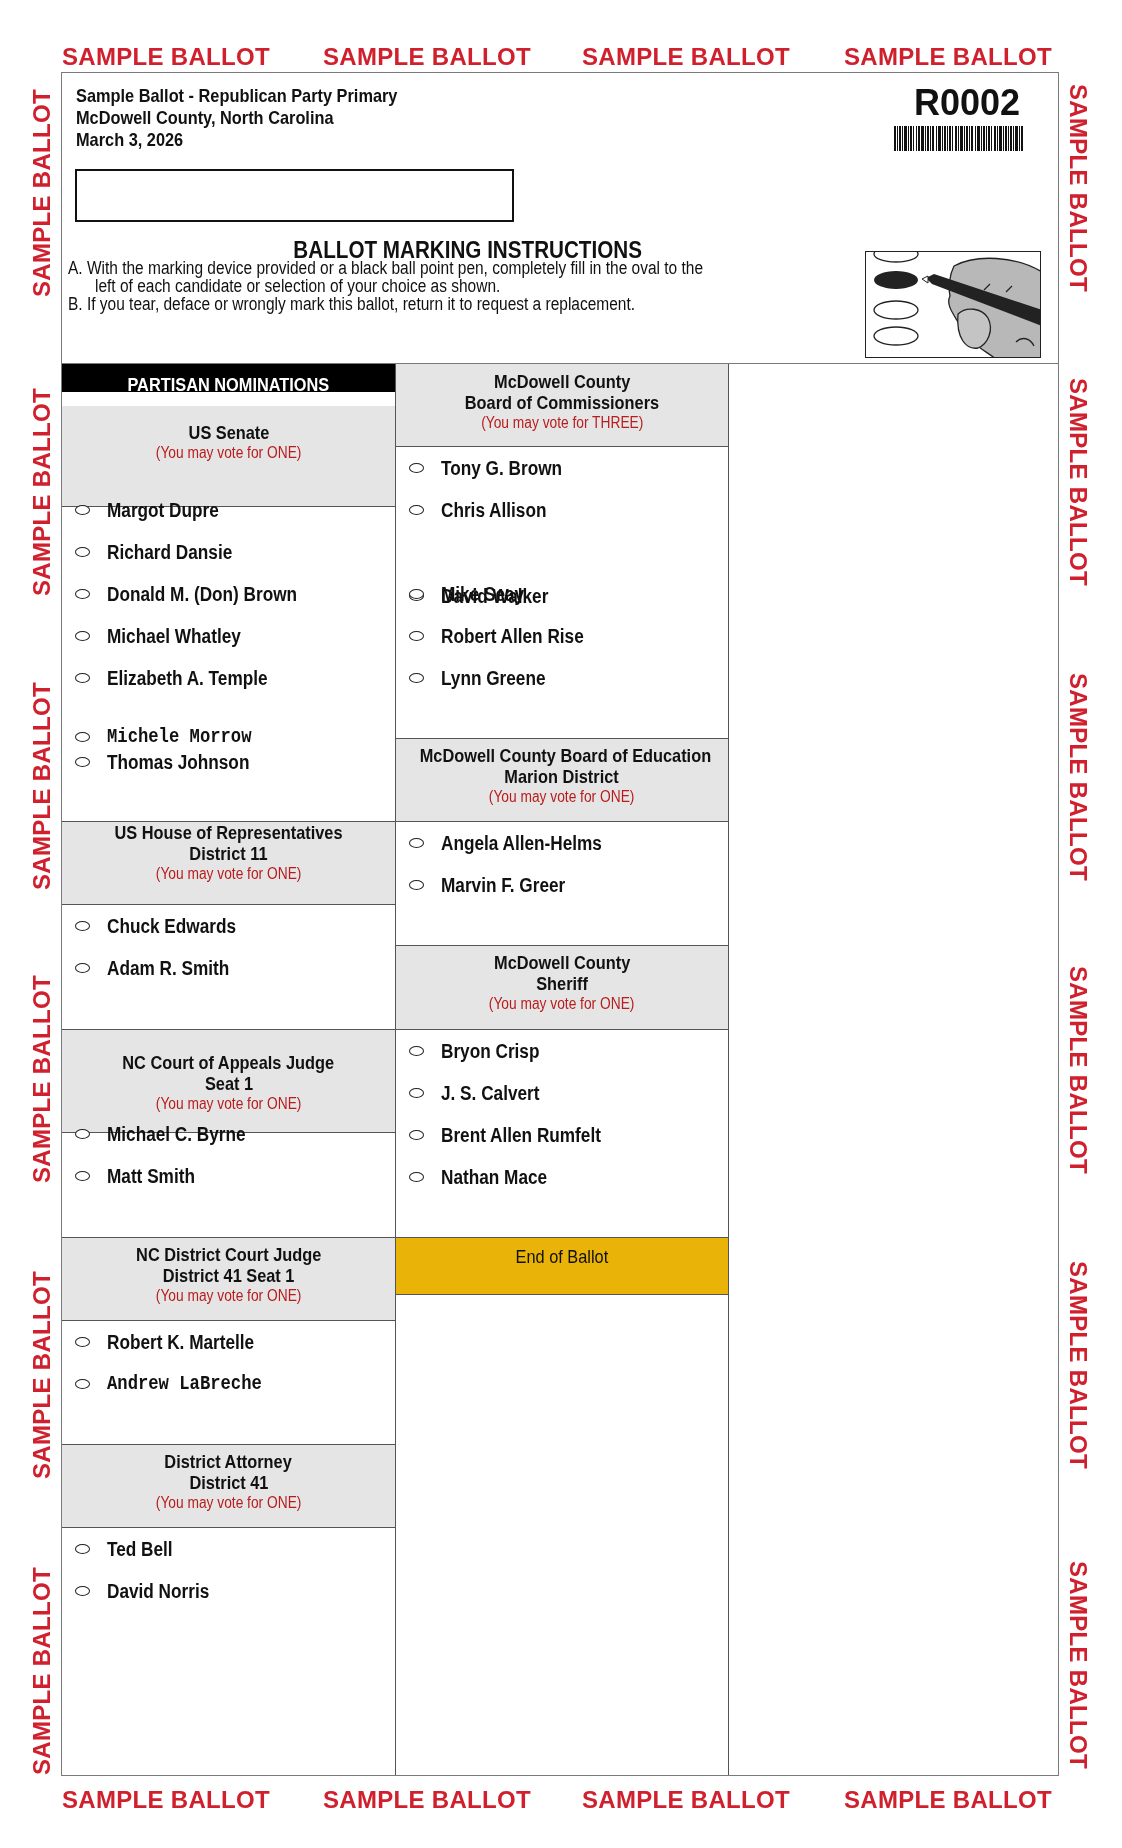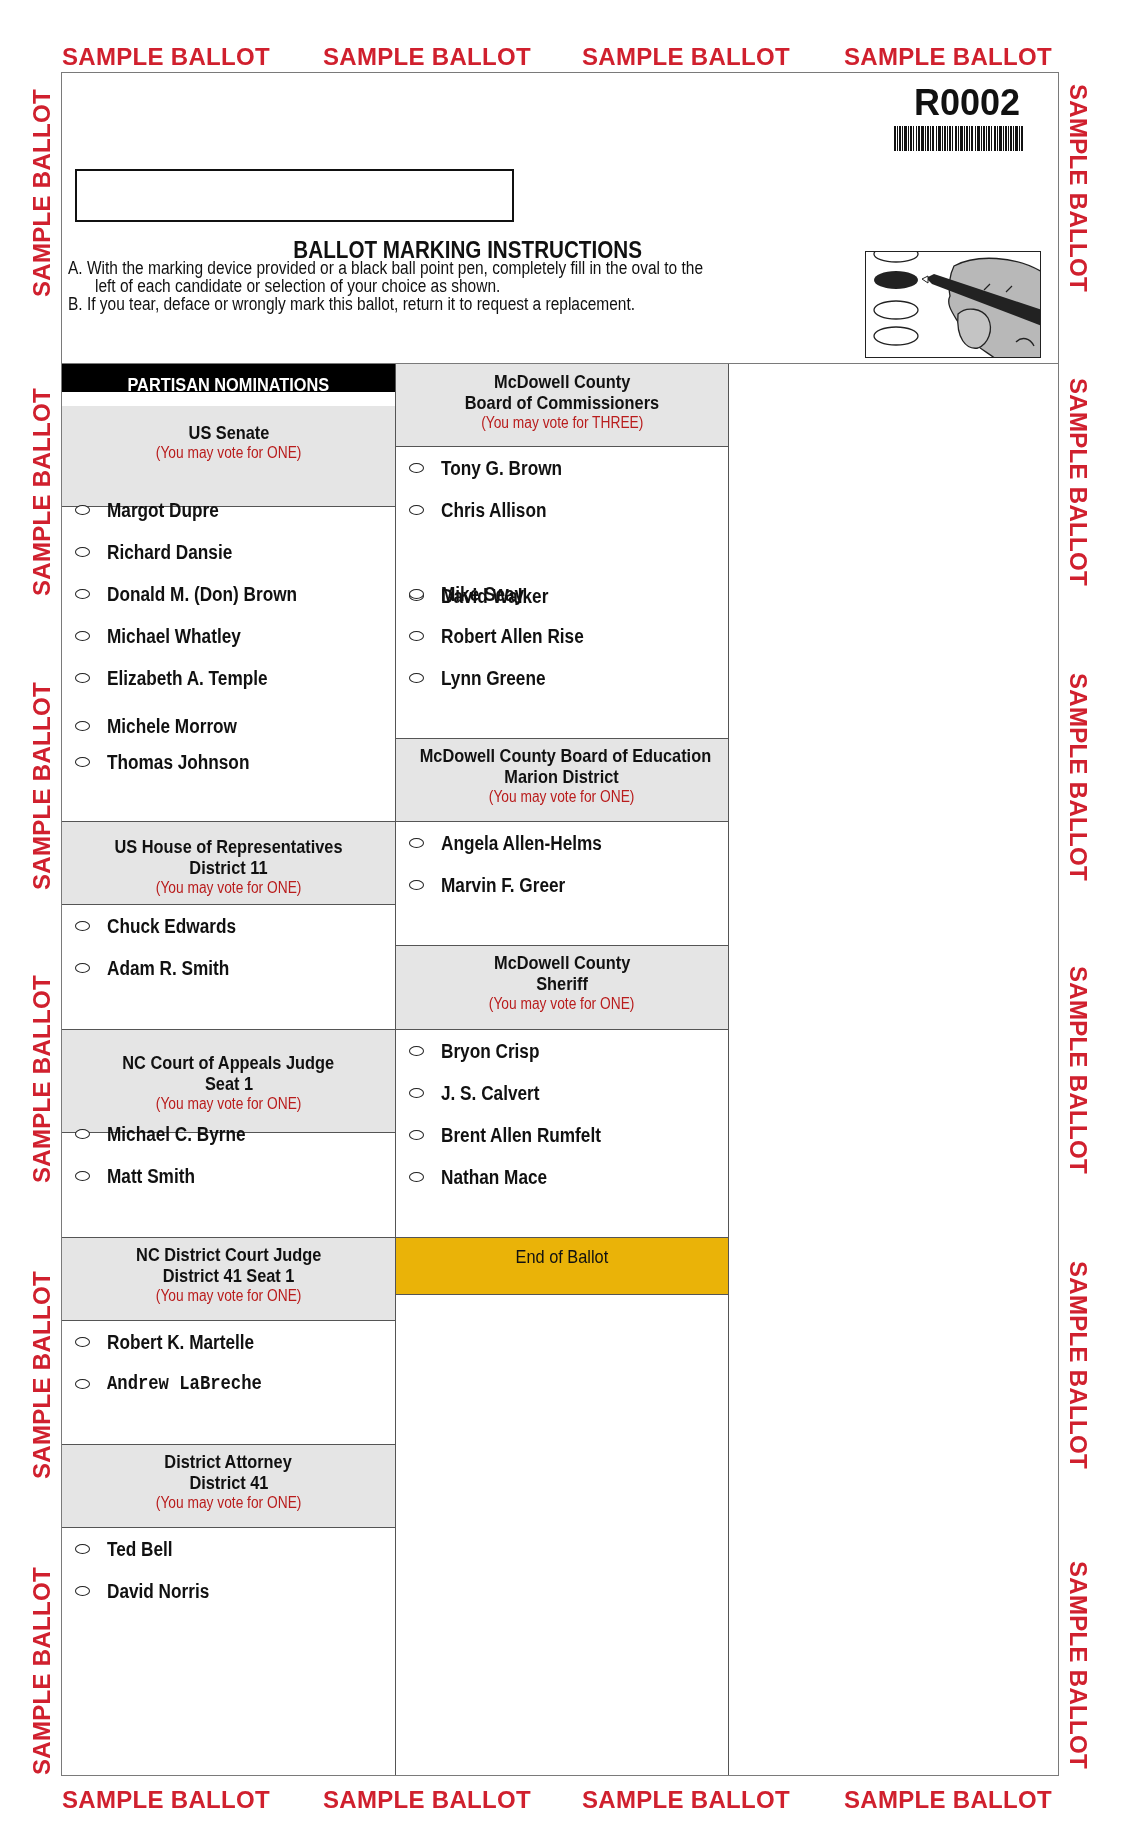--- a/index.html
+++ b/index.html
@@ -74,20 +74,25 @@
 
 <div class="wm wm-right" style="left:1078px; top:188px;"><span>SAMPLE BALLOT</span></div>
 <div class="wm wm-right" style="left:1078px; top:482px;"><span>SAMPLE BALLOT</span></div>
 <div class="wm wm-right" style="left:1078px; top:777px;"><span>SAMPLE BALLOT</span></div>
 <div class="wm wm-right" style="left:1078px; top:1070px;"><span>SAMPLE BALLOT</span></div>
 <div class="wm wm-right" style="left:1078px; top:1365px;"><span>SAMPLE BALLOT</span></div>
 <div class="wm wm-right" style="left:1078px; top:1665px;"><span>SAMPLE BALLOT</span></div>
 
 <div class="ballot">
 
+  <div class="hdr-lines">
+    <div><span class="cond">Sample Ballot - Republican Party Primary</span></div>
+    <div><span class="cond">McDowell County, North Carolina</span></div>
+    <div><span class="cond">March 3, 2026</span></div>
+  </div>
 
   <div class="serial-box"></div>
 
   <div class="ballot-id"><span>R0002</span></div>
 
   <svg class="barcode" viewBox="0 0 130 25" preserveAspectRatio="none">
     <g fill="#111">
       <rect x="0" y="0" width="2" height="25"></rect>
         <rect x="3" y="0" width="1" height="25"></rect>
         <rect x="5" y="0" width="2" height="25"></rect>
@@ -183,32 +188,32 @@
           <span class="cname"><span class="cond">Donald M. (Don) Brown</span></span>
         </div>
       <div class="cand" style="top:215px;">
           <span class="oval"></span>
           <span class="cname"><span class="cond">Michael Whatley</span></span>
         </div>
       <div class="cand" style="top:257px;">
           <span class="oval"></span>
           <span class="cname"><span class="cond">Elizabeth A. Temple</span></span>
         </div>
-      <div class="cand" style="top:305px;">
+      <div class="cand" style="top:316px;font-family:Liberation Mono, monospace;">
           <span class="oval"></span>
           <span class="cname"><span class="cond">Michele Morrow</span></span>
         </div>
       <div class="cand" style="top:341px;">
           <span class="oval"></span>
           <span class="cname"><span class="cond">Thomas Johnson</span></span>
         </div>
     </div>
 
     <div class="contest" style="top:457px;">
-      <div class="contest-head" style="height:84px; padding-top:14px;">
+      <div class="contest-head" style="height:84px; padding-top:0;">
         <span class="t"><span class="cond-c">US House of Representatives</span></span>
         <span class="t"><span class="cond-c">District 11</span></span>
         <span class="v"><span class="cond-c">(You may vote for ONE)</span></span>
       </div>
       <div class="cand" style="top:90px;">
           <span class="oval"></span>
           <span class="cname"><span class="cond">Chuck Edwards</span></span>
         </div>
       <div class="cand" style="top:132px;">
           <span class="oval"></span>

